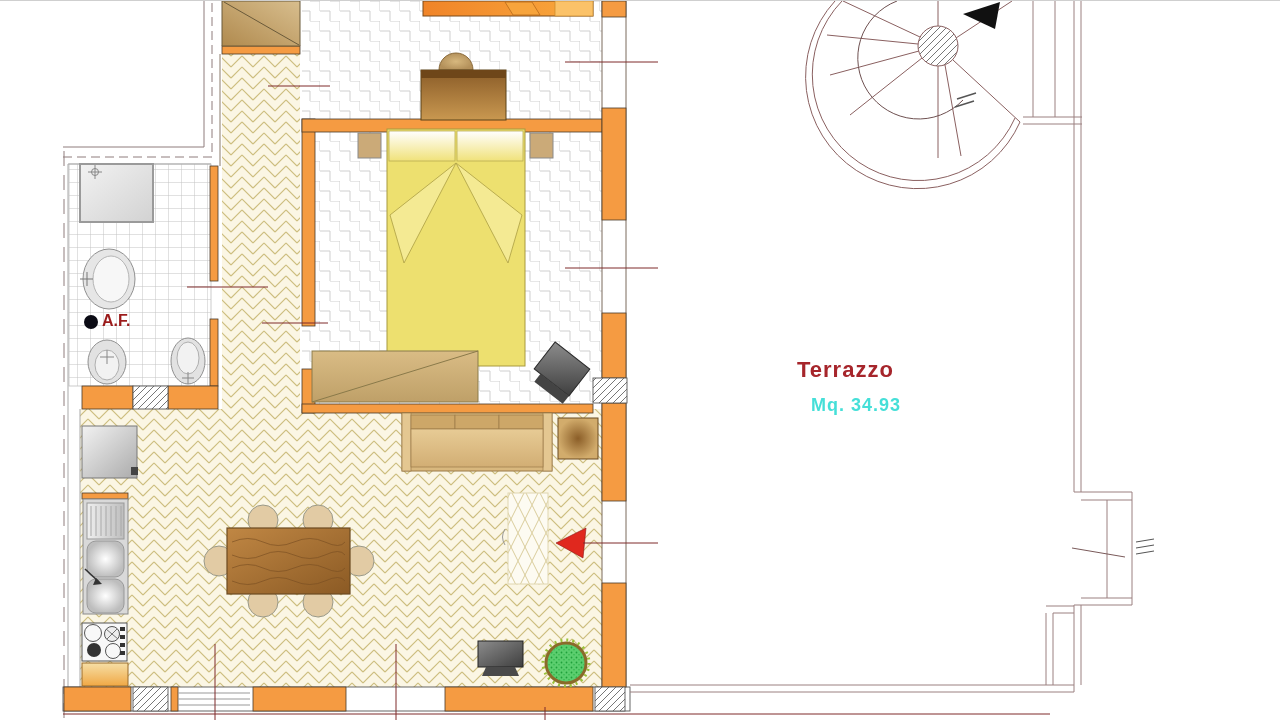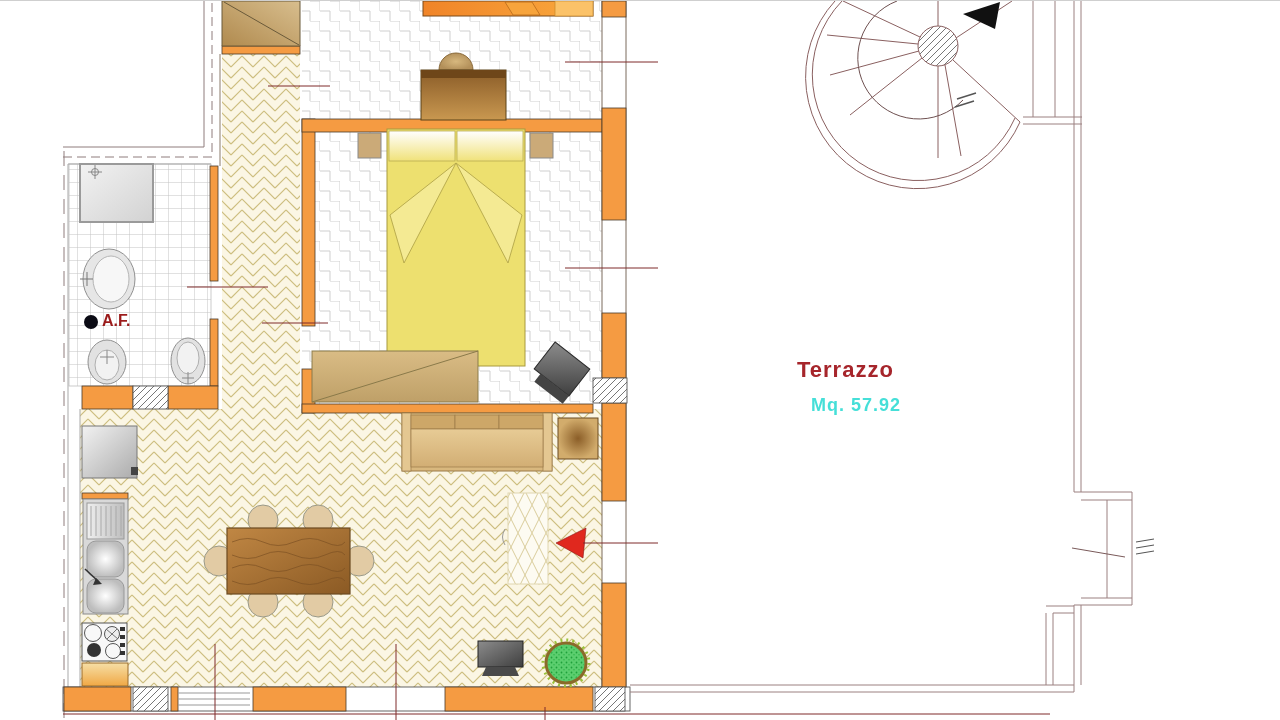--- a/index.html
+++ b/index.html
@@ -290,15 +290,15 @@
     <path d="M262 322 H328"></path>
     <path d="M565 61 H658"></path>
     <path d="M565 267 H658"></path>
     <path d="M583 542 H658"></path>
     <path d="M63 713 H1050"></path>
     <path d="M215 643 V720 M396 643 V720 M545 706 V720"></path>
   </g>
 </svg>
 
   <div class="lbl lbl-terrace">Terrazzo</div>
-  <div class="lbl lbl-area">Mq. 57.92</div>
+  <div class="lbl lbl-area">Mq. 34.93</div>
   <div class="lbl lbl-af">A.F.</div>
 </div>
 
 </body></html>

